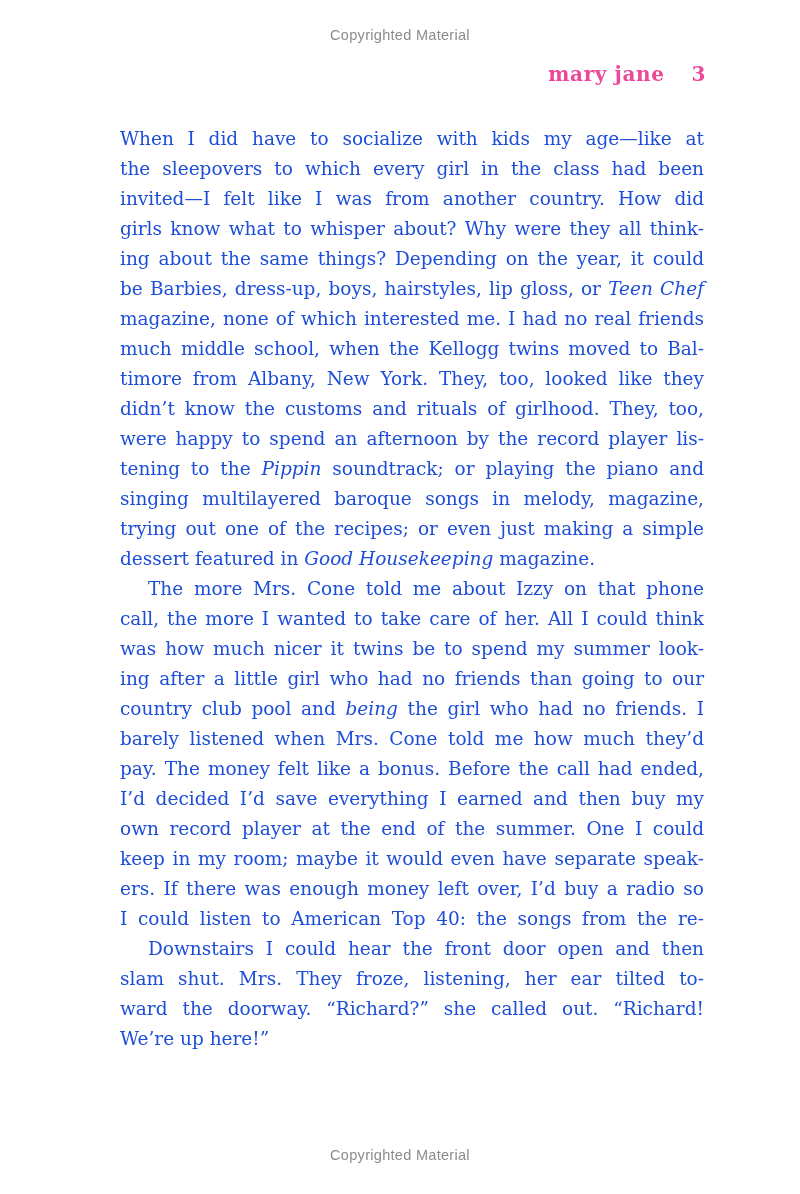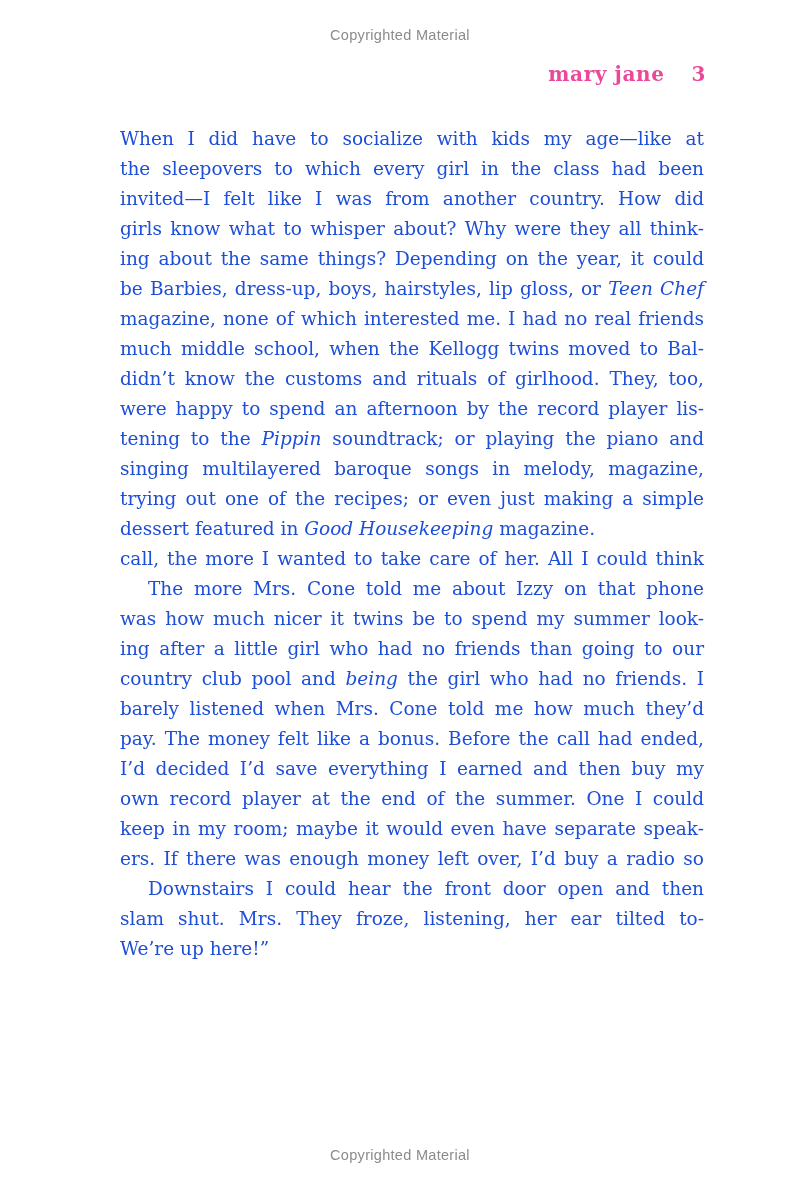--- a/index.html
+++ b/index.html
@@ -80,37 +80,40 @@
 
   <div class="body-text">
       <div class="line"><span>When I did have to socialize with kids my age—like at</span></div>
       <div class="line"><span>the sleepovers to which every girl in the class had been</span></div>
       <div class="line"><span>invited—I felt like I was from another country. How did</span></div>
       <div class="line"><span>girls know what to whisper about? Why were they all think-</span></div>
       <div class="line"><span>ing about the same things? Depending on the year, it could</span></div>
       <div class="line"><span>be Barbies, dress-up, boys, hairstyles, lip gloss, or </span><span class="it">Teen Chef</span></div>
       <div class="line"><span>magazine, none of which interested me. I had no real friends</span></div>
       <div class="line"><span>much middle school, when the Kellogg twins moved to Bal-</span></div>
+      <div class="line"><span>timore from Albany, New York. They, too, looked like they</span></div>
       <div class="line"><span>didn’t know the customs and rituals of girlhood. They, too,</span></div>
       <div class="line"><span>were happy to spend an afternoon by the record player lis-</span></div>
       <div class="line"><span>tening to the </span><span class="it">Pippin</span><span> soundtrack; or playing the piano and</span></div>
       <div class="line"><span>singing multilayered baroque songs in melody, magazine,</span></div>
       <div class="line"><span>trying out one of the recipes; or even just making a simple</span></div>
       <div class="line last"><span>dessert featured in </span><span class="it">Good Housekeeping</span><span> magazine.</span></div>
+      <div class="line indent"><span>The more Mrs. Cone told me about Izzy on that phone</span></div>
       <div class="line"><span>call, the more I wanted to take care of her. All I could think</span></div>
-      <div class="line indent"><span>The more Mrs. Cone told me about Izzy on that phone</span></div>
       <div class="line"><span>was how much nicer it twins be to spend my summer look-</span></div>
       <div class="line"><span>ing after a little girl who had no friends than going to our</span></div>
       <div class="line"><span>country club pool and </span><span class="it">being</span><span> the girl who had no friends. I</span></div>
       <div class="line"><span>barely listened when Mrs. Cone told me how much they’d</span></div>
       <div class="line"><span>pay. The money felt like a bonus. Before the call had ended,</span></div>
       <div class="line"><span>I’d decided I’d save everything I earned and then buy my</span></div>
       <div class="line"><span>own record player at the end of the summer. One I could</span></div>
       <div class="line"><span>keep in my room; maybe it would even have separate speak-</span></div>
       <div class="line"><span>ers. If there was enough money left over, I’d buy a radio so</span></div>
+      <div class="line"><span>I could listen to American Top 40: the songs from the re-</span></div>
       <div class="line indent"><span>Downstairs I could hear the front door open and then</span></div>
       <div class="line"><span>slam shut. Mrs. They froze, listening, her ear tilted to-</span></div>
+      <div class="line"><span>ward the doorway. “Richard?” she called out. “Richard!</span></div>
       <div class="line last"><span>We’re up here!”</span></div>
     </div>
 
   <div class="notice bottom">Copyrighted Material</div>
 
 </div>
 
 </body></html>

